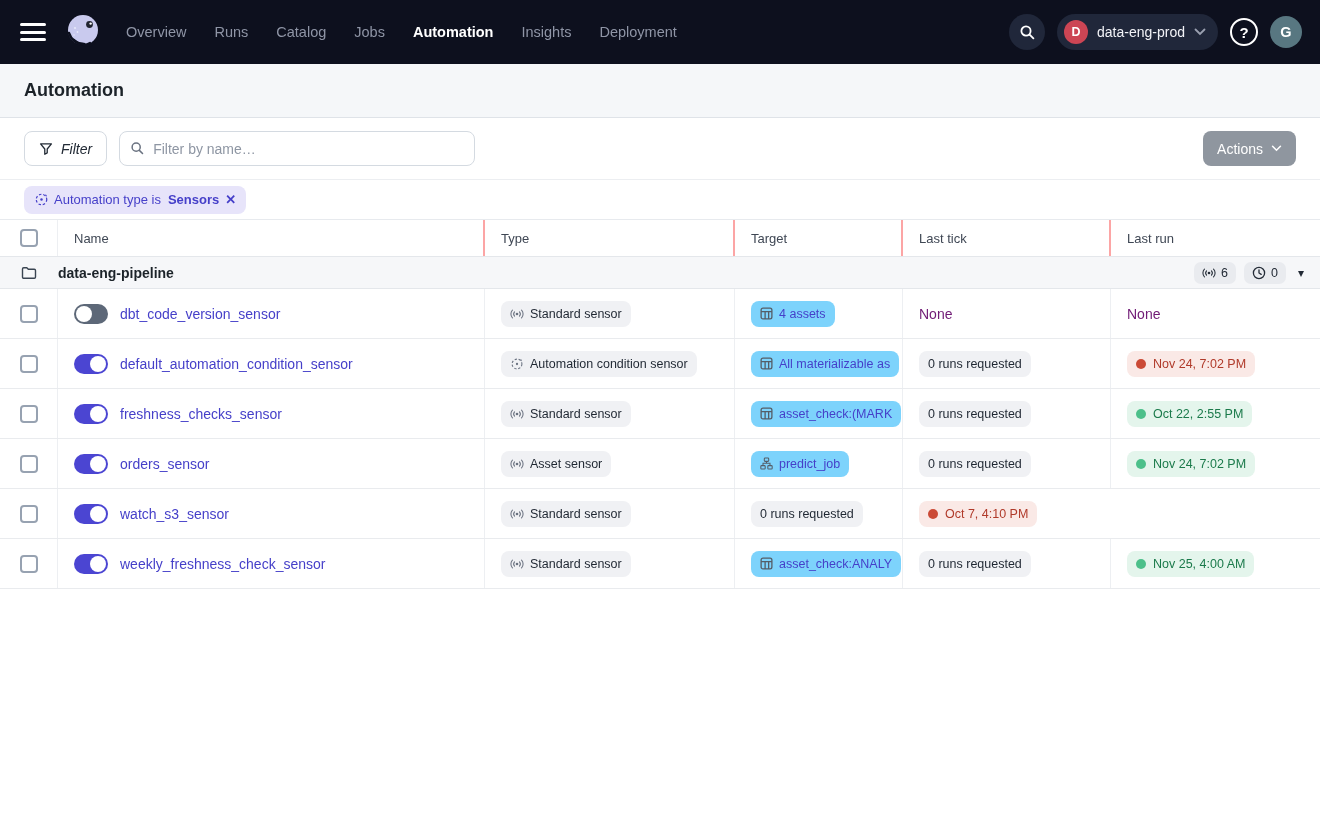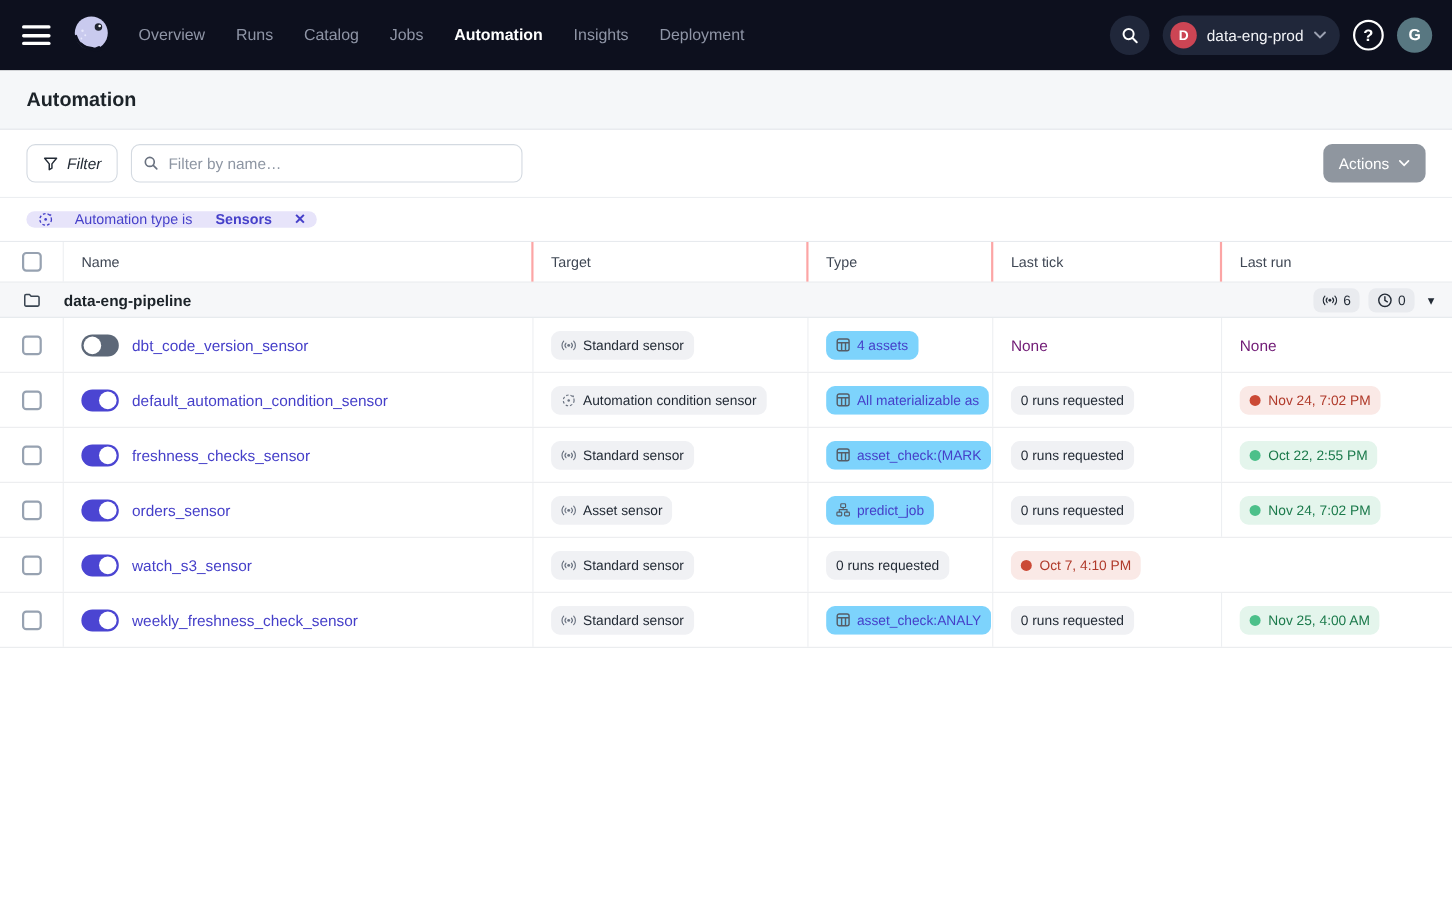--- a/index.html
+++ b/index.html
@@ -28,21 +28,21 @@
   
   .toolbar { height:62px; background:#fff; border-bottom:1px solid #eceef1; display:flex; align-items:center; padding:0 24px; gap:12px; }
   .filter-btn { height:35px; background:#fff; border:1px solid #d4dae1; border-radius:8px; display:flex; align-items:center; gap:8px; padding:0 14px; font-size:14px; color:#232b36; cursor:pointer;font-style:italic; }
   .name-search { height:35px; width:356px; background:#fff; border:1px solid #d4dae1; border-radius:8px; display:flex; align-items:center; gap:8px; padding:0 10px; }
   .name-search input { border:none; outline:none; font-size:14px; color:#232b36; flex:1; font-family:"Liberation Sans", sans-serif; background:transparent; }
   .name-search input::placeholder { color:#8e96a3; }
   .actions-btn { margin-left:auto; height:35px; background:#8f969f; border:none; border-radius:8px; color:#ffffff; font-size:14px; display:flex; align-items:center; gap:8px; padding:0 14px; cursor:pointer; font-family:"Liberation Sans", sans-serif; }
 
   
   .chip-row { height:40px; background:#fff; border-bottom:1px solid #e7eaee; display:flex; align-items:center; padding:0 24px; }
-  .chip { height:15px; background:#e7e4fa; border-radius:8px; display:flex; align-items:center; gap:19px; padding:0 10px; color:#453fc9; font-size:13px; }
+  .chip { height:28px; background:#e7e4fa; border-radius:8px; display:flex; align-items:center; gap:5px; padding:0 10px; color:#453fc9; font-size:13px; }
   .chip .chip-val { font-weight:700; margin-left:2px; }
   .chip .chip-x { cursor:pointer; font-size:13px; font-weight:700; margin-left:1px; }
 
   
   .grid-row { display:grid; grid-template-columns:58px 427px 250px 168px 208px 1fr; align-items:center; }
   .thead { height:37px; border-bottom:1px solid #e4e7eb; background:#fff; }
   .th { font-size:13px; color:#3f4754; padding-left:16px; height:100%; display:flex; align-items:center; border-right:2px solid #fca5a5; }
   .th:last-child { border-right:none; }
   .cb-cell { display:flex; align-items:center; justify-content:center; height:100%; border-right:1px solid #edeff2; }
   .checkbox { width:18px; height:18px; border:2px solid #97a2b1; border-radius:4px; background:#fff; cursor:pointer; }
@@ -182,22 +182,22 @@
     <span class="chip-val">Sensors</span>
     <span class="chip-x">✕</span>
   </div>
 </div>
 
 <div class="grid-row thead">
   <div class="cb-cell">
       <span class="checkbox"></span>
     </div>
   <div class="th">Name</div>
+  <div class="th">Type</div>
   <div class="th">Target</div>
-  <div class="th">Type</div>
   <div class="th">Last tick</div>
   <div class="th">Last run</div>
 </div>
 
 <div class="group-row">
   <div class="group-left">
     <span>
       <svg width="16" height="14" viewBox="0 0 16 14">
           <path d="M1.5 3c0-.8.5-1.3 1.2-1.3h3.1l1.5 1.6h6c.7 0 1.2.5 1.2 1.2v6.6c0 .7-.5 1.2-1.2 1.2H2.7c-.7 0-1.2-.5-1.2-1.2z" stroke="#3a4552" stroke-width="1.4" fill="none" stroke-linejoin="round"></path>
         </svg>

